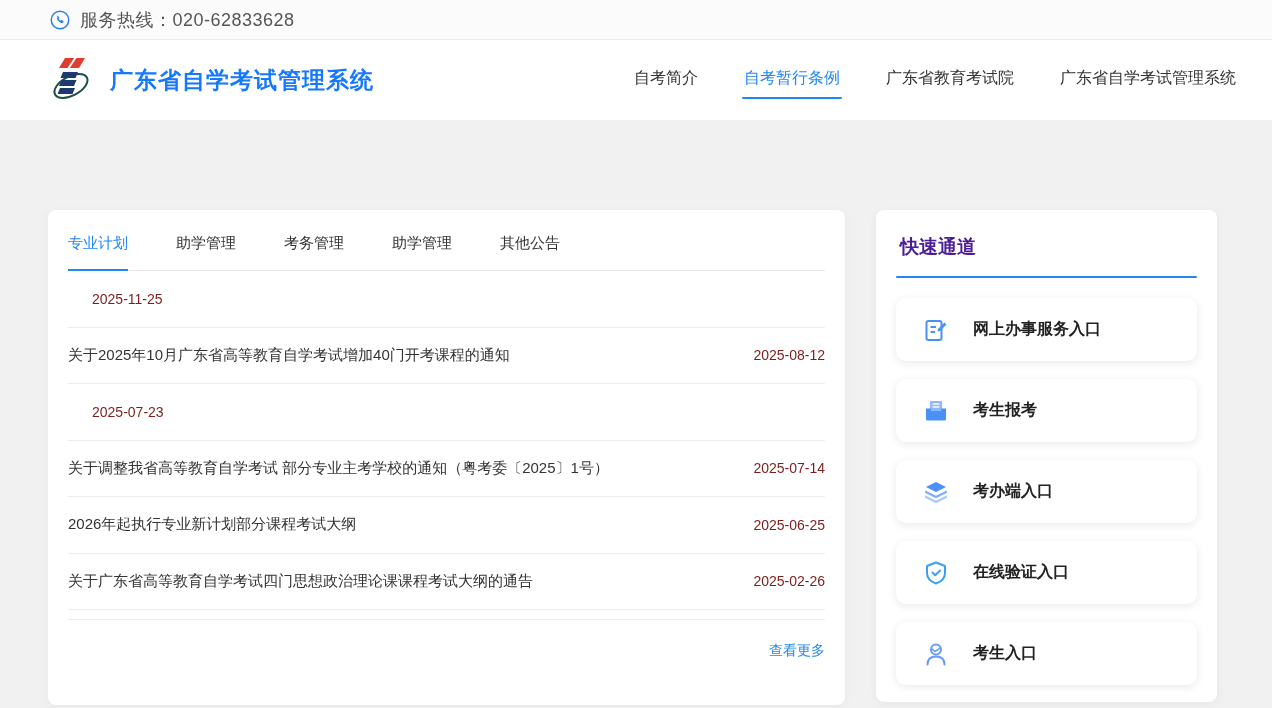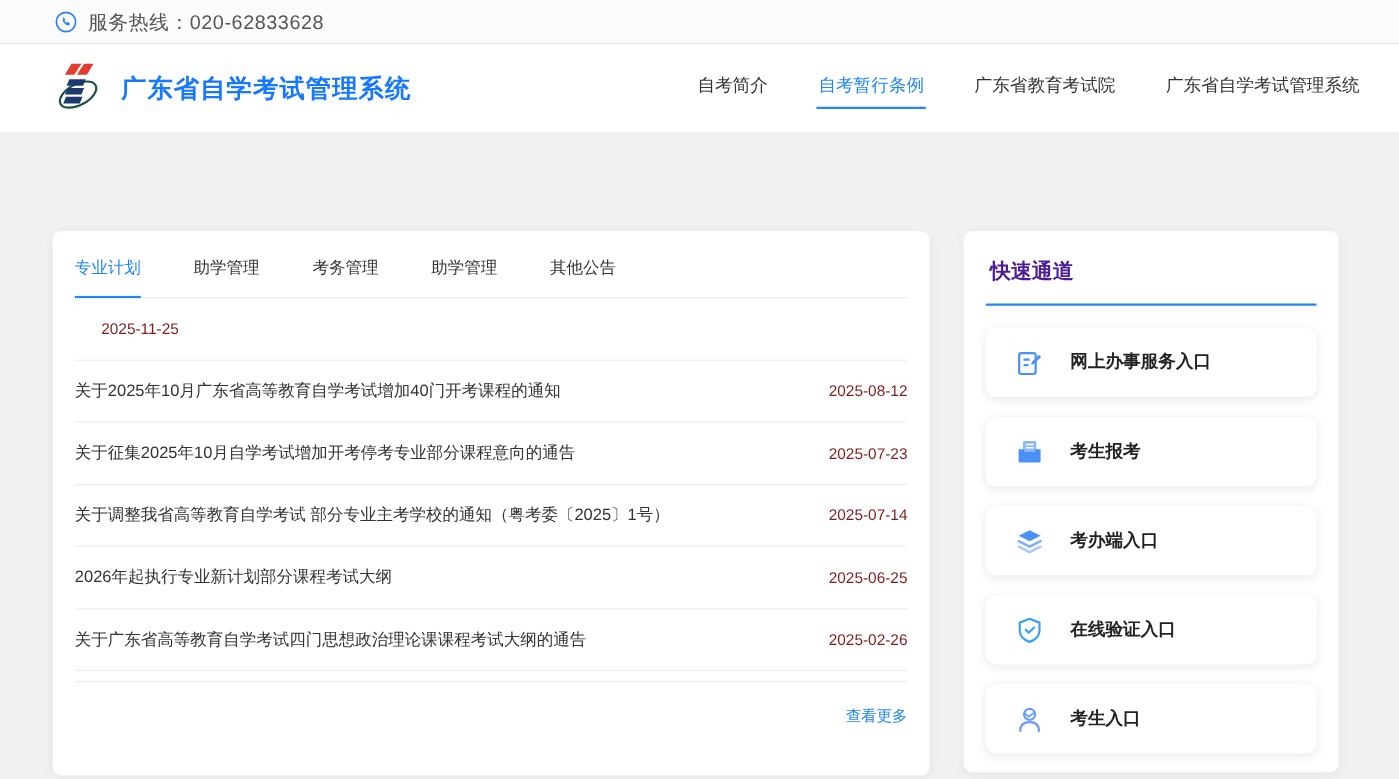--- a/index.html
+++ b/index.html
@@ -102,21 +102,20 @@
     </div>
     <div class="notice-list">
       <div class="notice-row">
         <span class="notice-date">2025-11-25</span>
       </div>
       <div class="notice-row">
         <span class="notice-title">关于2025年10月广东省高等教育自学考试增加40门开考课程的通知</span>
         <span class="notice-date">2025-08-12</span>
       </div>
       <div class="notice-row">
-        <span class="notice-title">关于征集2025年10月自学考试增加开考停考专业部分课程意向的通告</span>
         <span class="notice-date">2025-07-23</span>
       </div>
       <div class="notice-row">
         <span class="notice-title">关于调整我省高等教育自学考试 部分专业主考学校的通知（粤考委〔2025〕1号）</span>
         <span class="notice-date">2025-07-14</span>
       </div>
       <div class="notice-row">
         <span class="notice-title">2026年起执行专业新计划部分课程考试大纲</span>
         <span class="notice-date">2025-06-25</span>
       </div>

